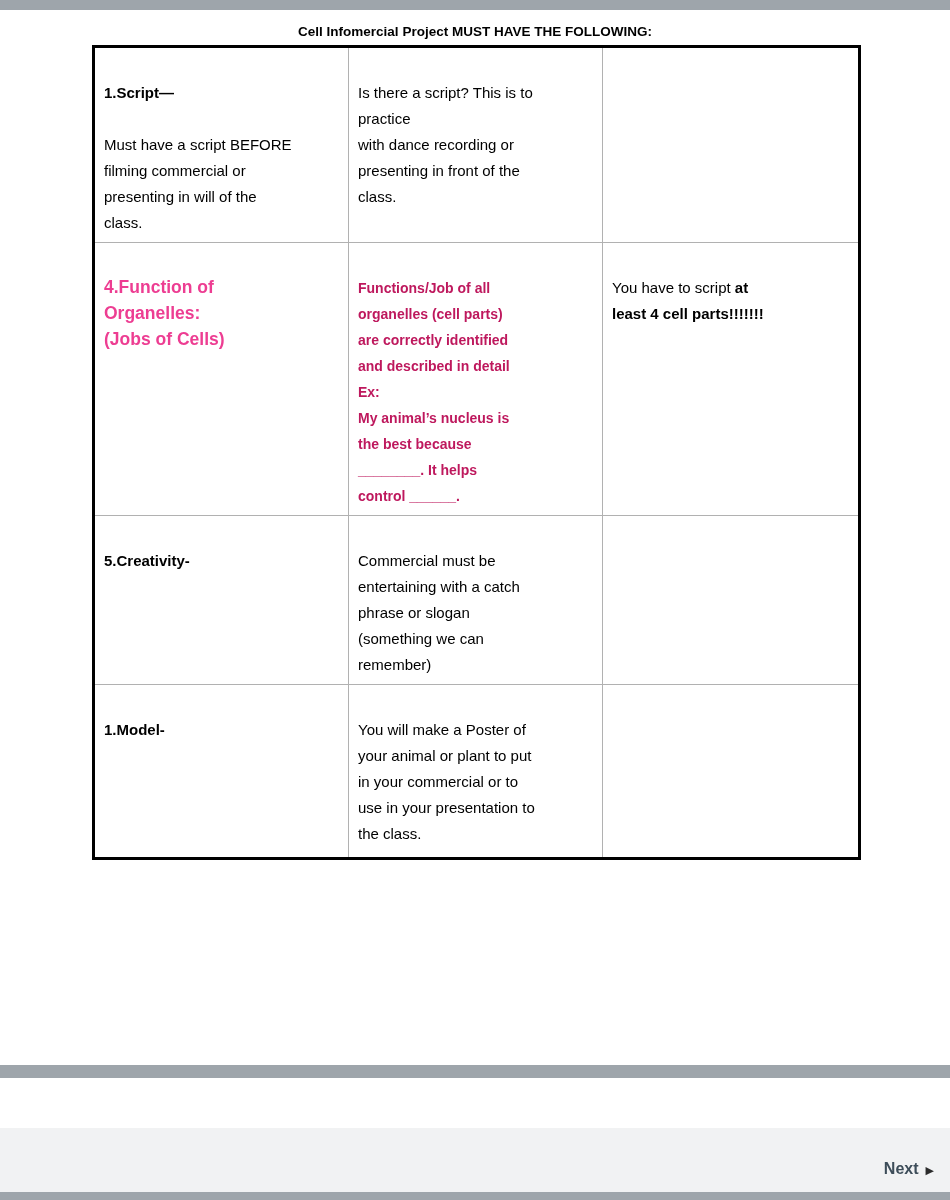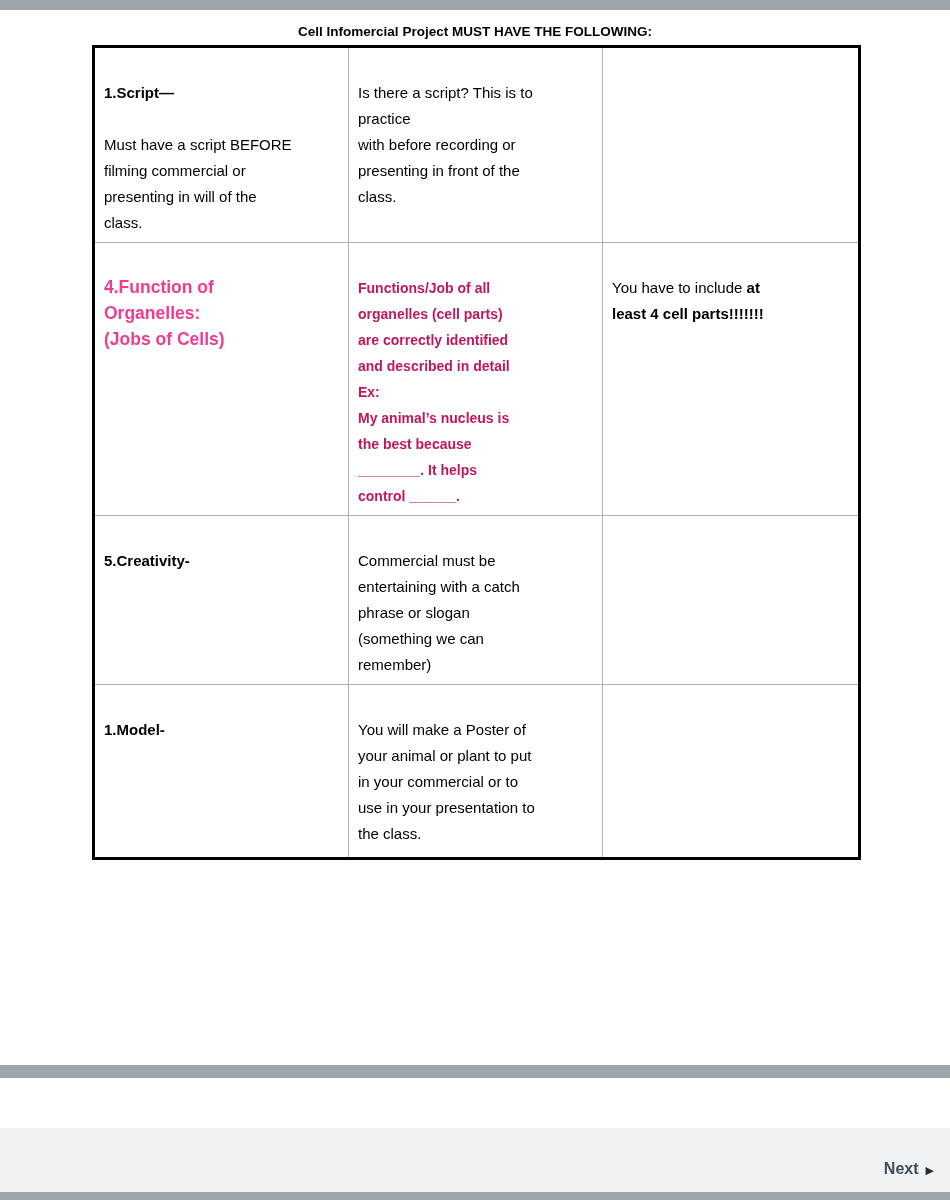--- a/index.html
+++ b/index.html
@@ -60,21 +60,21 @@
       <td class="c1">
         <span class="cell-head">1.Script—</span><br>
         <span>Must have a script BEFORE
 filming commercial or
 presenting in will of the
 class.</span>
       </td>
       <td>
         <span>Is there a script? This is to
 practice
-with before recording or
+with dance recording or
 presenting in front of the
 class.</span>
       </td>
       <td>
         <span></span>
       </td>
     </tr>
 
 
 
@@ -89,21 +89,21 @@
 organelles (cell parts)
 are correctly identified
 and described in detail
 Ex:
 My animal’s nucleus is
 the best because
 ________. It helps
 control ______.</span>
       </td>
       <td>
-        <span>You have to include </span><span class="b">at
+        <span>You have to script </span><span class="b">at
 least 4 cell parts!!!!!!!</span>
       </td>
     </tr>
 
     <tr style="height:141px">
       <td class="c1">
         <span class="cell-head">5.Creativity-</span>
       </td>
       <td>
         <span>Commercial must be

